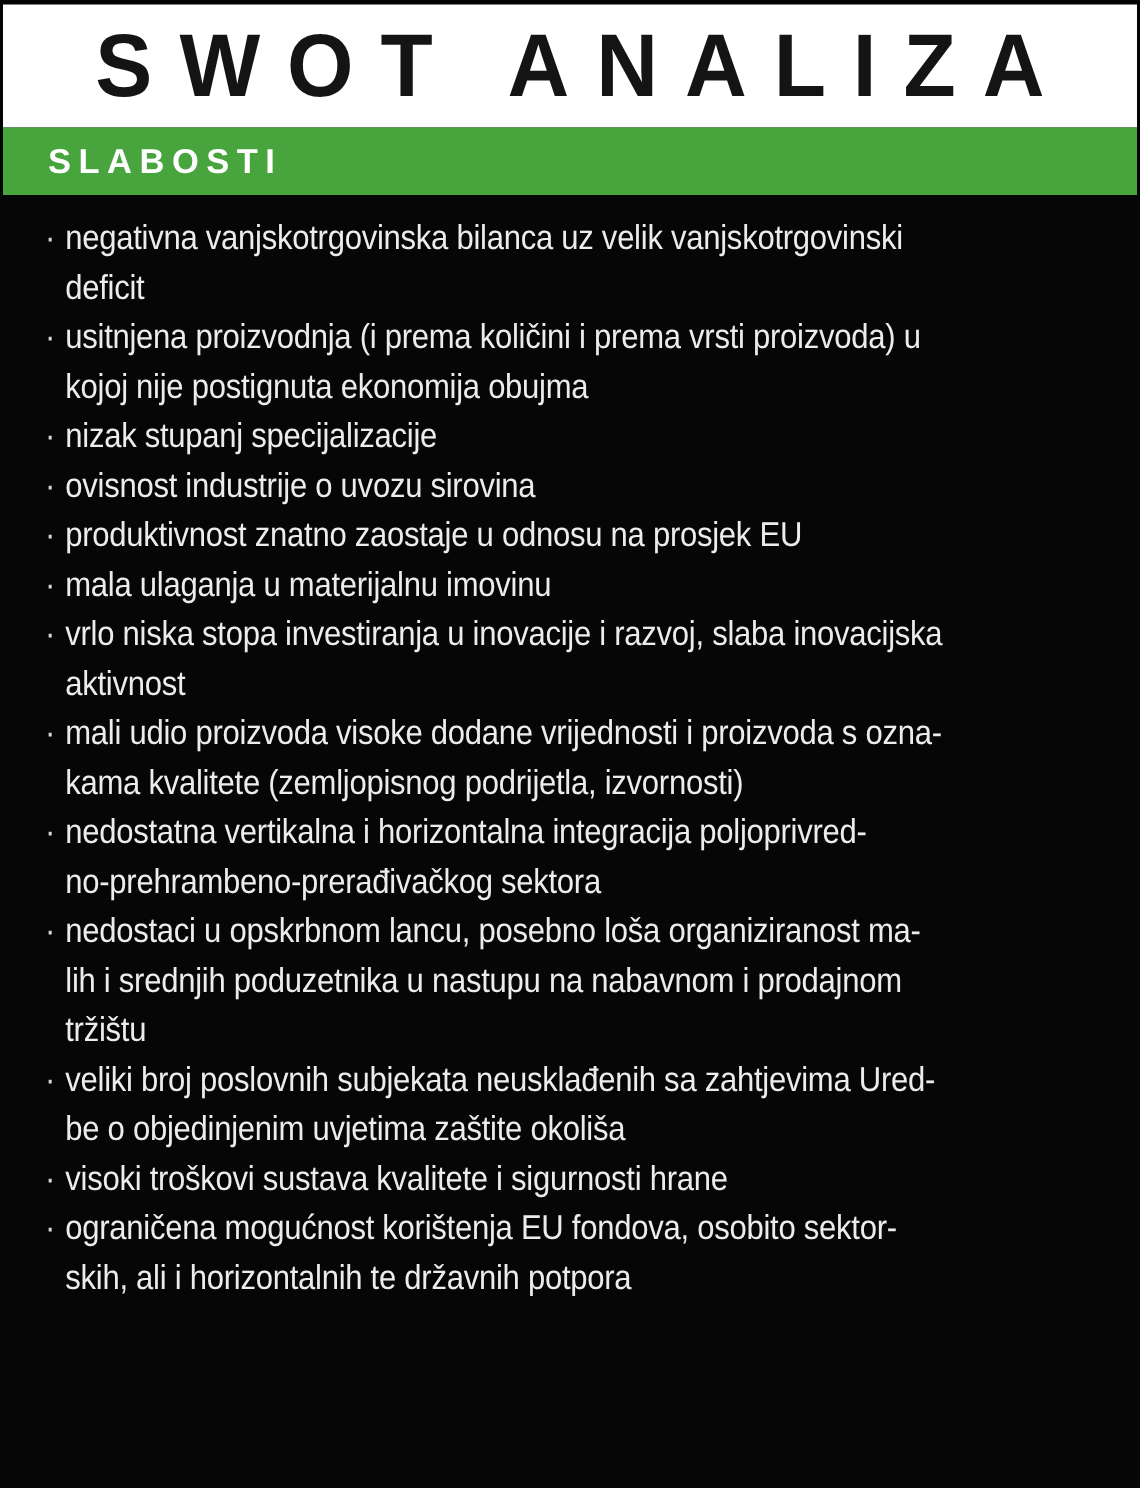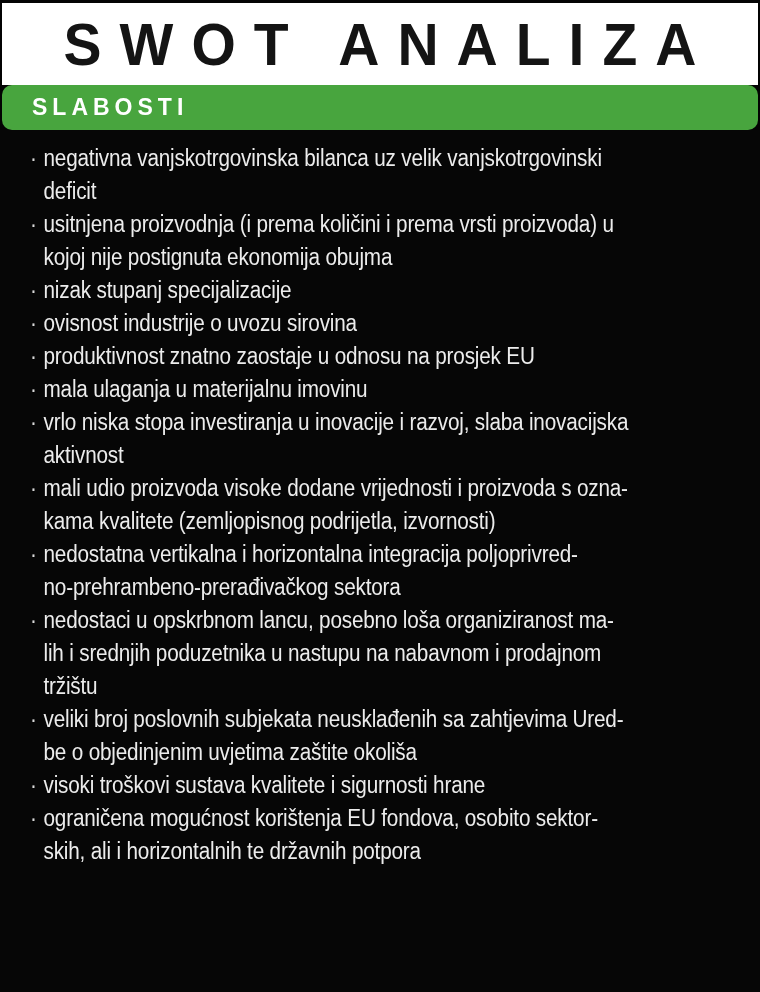--- a/index.html
+++ b/index.html
@@ -29,21 +29,20 @@
     padding-left: 18px; 
     white-space: nowrap;
     transform: scaleY(1.04);
   }
   .banner {
     margin: 0 2px;
     height: 45px;
     background: #48a53e;
     display: flex; align-items: center;
     padding-left: 30px;
-    border-radius: 10px;
   }
   .banner-label {
     color: #ffffff;
     font-size: 23px;
     font-weight: 700;
     letter-spacing: 5px;
   }
   .content {
     flex: 1;
     background: #060606;

